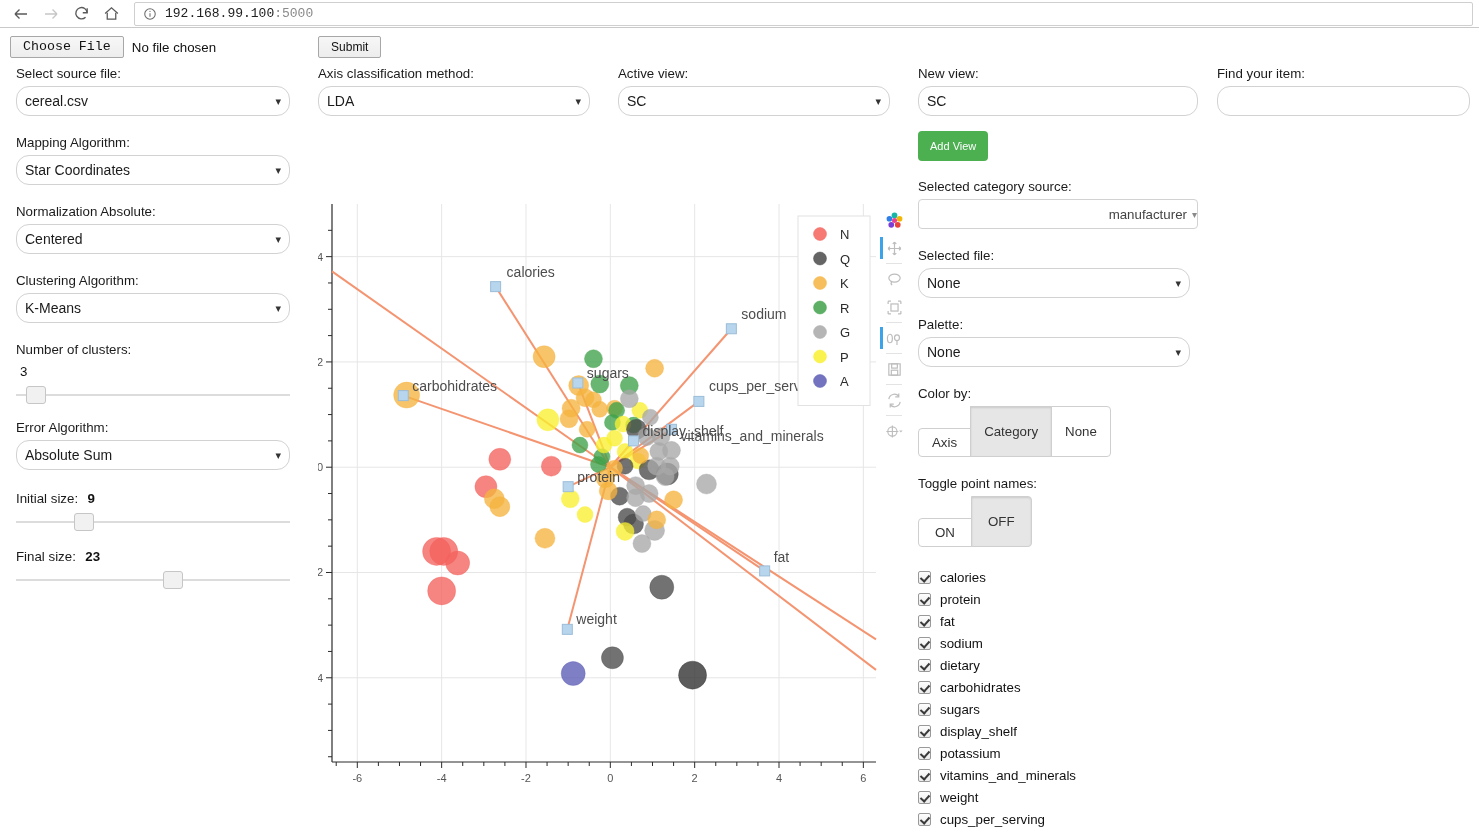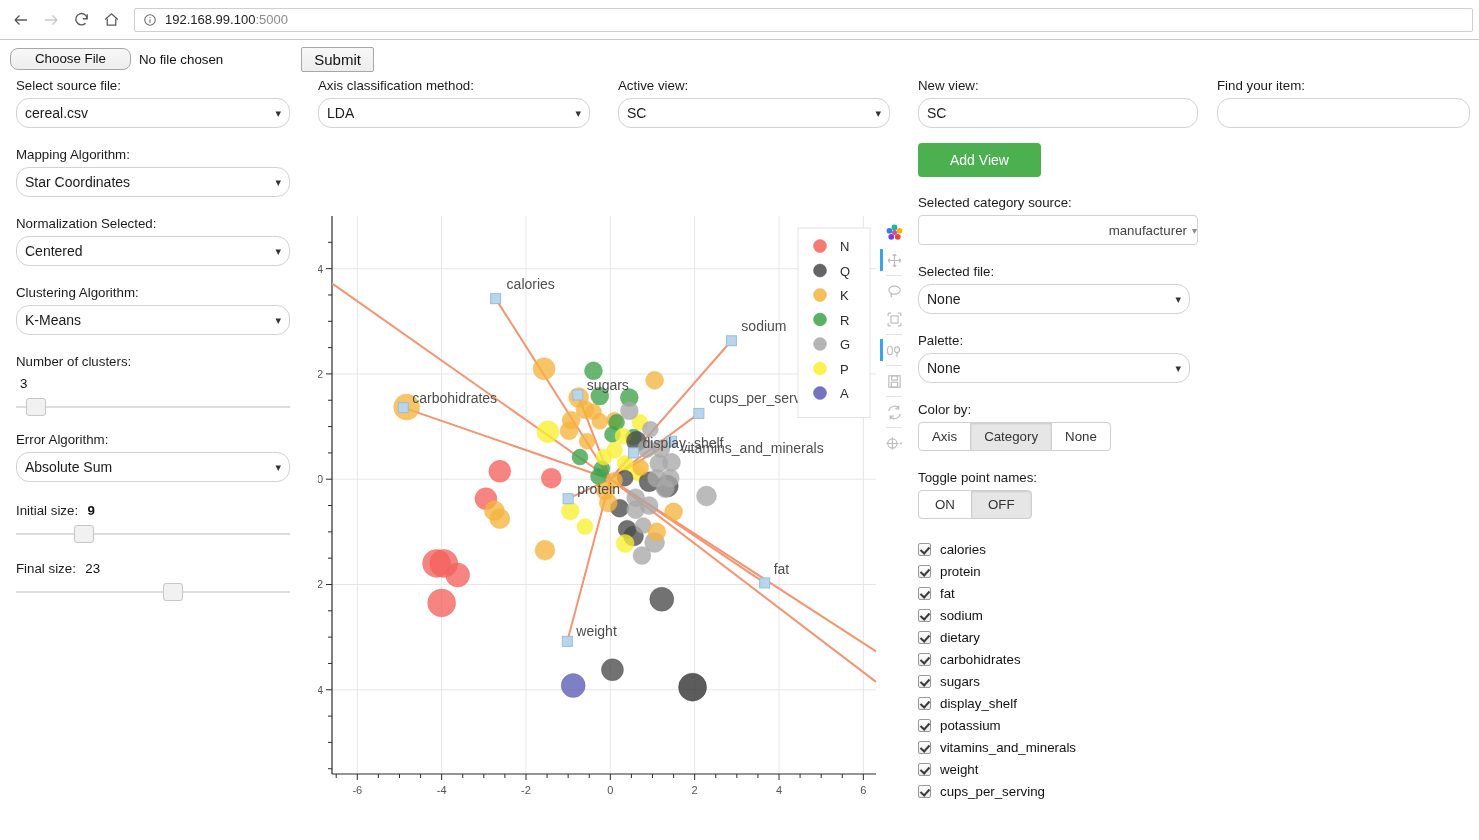--- a/index.html
+++ b/index.html
@@ -6,26 +6,27 @@
   html, body {
     margin: 0; padding: 0;
     width: 1479px; height: 840px;
     background: #ffffff;
     font-family: "Liberation Sans", sans-serif;
     overflow: hidden;
   }
 
   
   #browser-chrome {
-    height: 40px;
+    height: 28px;
     display: flex;
     align-items: center;
     border-bottom: 1px solid #c9c9c9;
     background: #ffffff;
     padding: 0 6px;
+    font-family: Liberation Mono, monospace;
   }
   .nav-btn {
     width: 30px; height: 26px;
     display: flex; align-items: center; justify-content: center;
     color: #5a5a5a;
   }
   .nav-btn svg { display: block; }
   .nav-btn.disabled { color: #c6c6c6; }
   #omnibox {
     flex: 1;
@@ -49,43 +50,43 @@
 
   
   #upload-row {
     height: 30px;
     display: flex;
     align-items: center;
     padding: 8px 0 0 10px;
     gap: 0;
   }
   .file-btn {
-    font-family: Liberation Sans, sans-serif;
+    font-family: Liberation Mono, monospace;
     font-size: 13.3px;
     background: linear-gradient(#f7f7f7,#ededed);
     border: 1px solid #a7a7a7;
-    border-radius: 8px;
-    padding: 2px 24px;
+    border-radius: 2px;
+    padding: 2px 12px;
     color: #111;
     line-height: 16px;
   }
   #file-status {
     font-size: 13.3px;
     color: #111;
     margin-left: 8px;
   }
   .submit-btn {
     font-family: "Liberation Sans", sans-serif;
-    font-size: 15px;
+    font-size: 12px;
     background: linear-gradient(#f7f7f7,#ededed);
     border: 1px solid #a7a7a7;
     border-radius: 2px;
     padding: 3px 12px;
     color: #111;
-    margin-left: 78px;
+    margin-left: 102px;
   }
 
   
   #main { position: relative; width: 1450px; height: 770px; }
 
   .col-label {
     font-size: 13.3px;
     color: #1b1b1b;
     margin-bottom: 5px;
     display: block;
@@ -177,23 +178,23 @@
   #axis-col { position: absolute; left: 318px; top: 8px; width: 272px; }
   #view-col { position: absolute; left: 618px; top: 8px; width: 272px; }
   #right-col { position: absolute; left: 918px; top: 8px; width: 280px; }
   #find-col  { position: absolute; left: 1217px; top: 8px; width: 253px; }
 
   .addview-btn {
     background: #4caf50;
     color: #fff;
     border: none;
     border-radius: 4px;
-    font-size: 14px;
+    font-size: 11px;
     font-family: "Liberation Sans", sans-serif;
-    padding: 9px 32px;
+    padding: 9px 12px;
     cursor: pointer;
   }
   .catsrc-box {
     width: 100%; height: 30px;
     border: 1px solid #d2d2d2;
     border-radius: 4px;
     background: #fff;
     display: flex; align-items: center; justify-content: flex-end;
     font-size: 13.3px; color: #444;
     gap: 5px;
@@ -204,21 +205,21 @@
   .btn-group .gbtn {
     font-family: "Liberation Sans", sans-serif;
     font-size: 13.3px;
     color: #333;
     background: #fff;
     border: 1px solid #cfcfcf;
     padding: 6px 13px;
     margin-left: -1px;
     cursor: pointer;
   }
-  .btn-group .gbtn:first-child { margin-left: 0; border-radius: 4px 0 0 4px; }
+  .btn-group .gbtn:first-child { margin-left: 0; border-radius: 4px 0 0 4px; margin-top: 22px; }
   .btn-group .gbtn:last-child { border-radius: 0 4px 4px 0; }
   .btn-group .gbtn.on { background: #e6e6e6; box-shadow: inset 0 1px 2px rgba(0,0,0,.12); }
 
   #attr-list { margin-top: 18px; }
   .attr-row {
     display: flex; align-items: center;
     height: 22px;
     font-size: 13.3px;
     color: #111;
   }
@@ -314,21 +315,21 @@
     </div>
 
     <div class="fieldgrp">
       <label class="col-label">Mapping Algorithm:</label>
       <div class="sel-wrap"><select class="ctl">
         <option>Star Coordinates</option>
       </select></div>
     </div>
 
     <div class="fieldgrp">
-      <label class="col-label">Normalization Selected:</label>
+      <label class="col-label">Normalization Absolute:</label>
       <div class="sel-wrap"><select class="ctl">
         <option>Centered</option>
       </select></div>
     </div>
 
     <div class="fieldgrp">
       <label class="col-label">Clustering Algorithm:</label>
       <div class="sel-wrap"><select class="ctl">
         <option>K-Means</option>
       </select></div>
@@ -354,21 +355,21 @@
       <label class="col-label" style="display:inline">Initial size:</label>
       <span class="slider-val" style="margin-left:5px;font-weight:bold">9</span>
       <div class="slider-track">
         <div class="rail"></div>
         <div class="thumb" style="left: calc(23% - 4.6px);"></div>
       </div>
     </div>
 
     <div class="slider-row">
       <label class="col-label" style="display:inline">Final size:</label>
-      <span class="slider-val" style="margin-left:5px;font-weight:normal">23</span>
+      <span class="slider-val" style="margin-left:5px;font-weight:bold">23</span>
       <div class="slider-track">
         <div class="rail"></div>
         <div class="thumb" style="left: calc(58% - 11.6px);"></div>
       </div>
     </div>
   </div>
 
   <div id="axis-col">
     <label class="col-label">Axis classification method:</label>
     <div class="sel-wrap"><select class="ctl">

